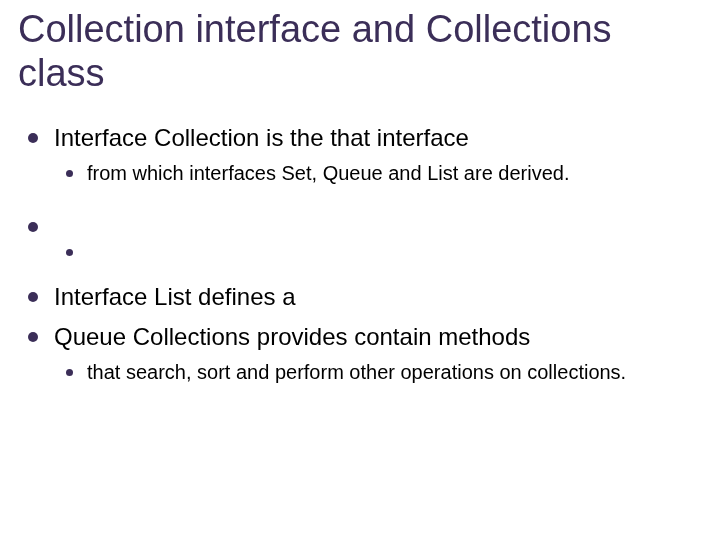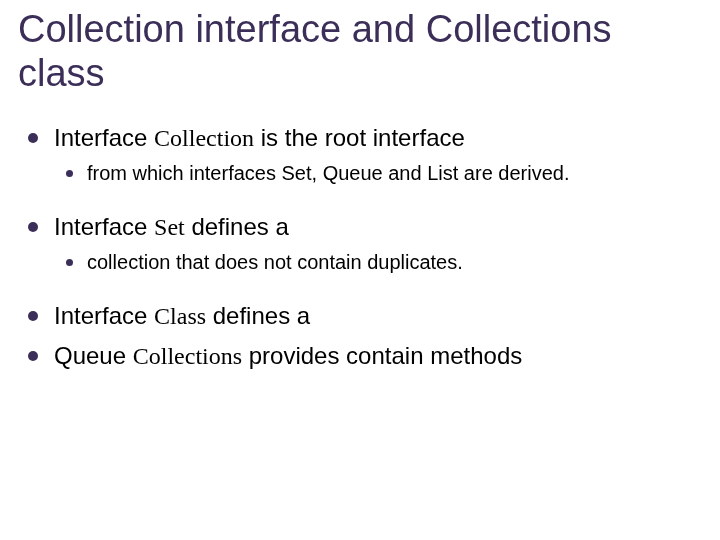--- a/index.html
+++ b/index.html
@@ -57,59 +57,59 @@
   }
   .text-l1 {
     font-size: 24px;
     line-height: 1.25;
   }
   .text-l2 {
     font-size: 20px;
     line-height: 1.25;
   }
   .code {
-    font-family: Liberation Serif, serif;
+    font-family: Liberation Sans, sans-serif;
   }
 </style>
 </head>
 <body>
 
 <div class="slide">
 
   <h1 class="title">Collection interface and Collections class</h1>
 
   <div class="item item-l1">
     <span class="dot"></span>
     <span class="text-l1">
-      <span>Interface </span><span class="code">Collection</span><span> is the root interface</span>
+      <span>Interface </span><span class="code">Collection</span><span> is the that interface</span>
     </span>
   </div>
   <div class="item item-l2">
     <span class="dot dot-sm"></span>
     <span class="text-l2">from which interfaces Set, Queue and List are derived.</span>
   </div>
 
   <div class="item item-l1">
     <span class="dot"></span>
-    <span class="text-l1">
-      <span>Interface </span><span class="code">Set</span><span> defines a</span>
-    </span>
   </div>
   <div class="item item-l2">
     <span class="dot dot-sm"></span>
-    <span class="text-l2">collection that does not contain duplicates.</span>
   </div>
 
   <div class="item item-l1">
     <span class="dot"></span>
     <span class="text-l1">
-      <span>Interface </span><span class="code">Class</span><span> defines a</span>
+      <span>Interface </span><span class="code">List</span><span> defines a</span>
     </span>
   </div>
 
   <div class="item item-l1">
     <span class="dot"></span>
     <span class="text-l1">
       <span>Queue </span><span class="code">Collections</span><span> provides contain methods</span>
     </span>
   </div>
+  <div class="item item-l2" style="margin-bottom:0">
+    <span class="dot dot-sm"></span>
+    <span class="text-l2">that search, sort and perform other operations on collections.</span>
+  </div>
 
 </div>
 
 </body></html>

